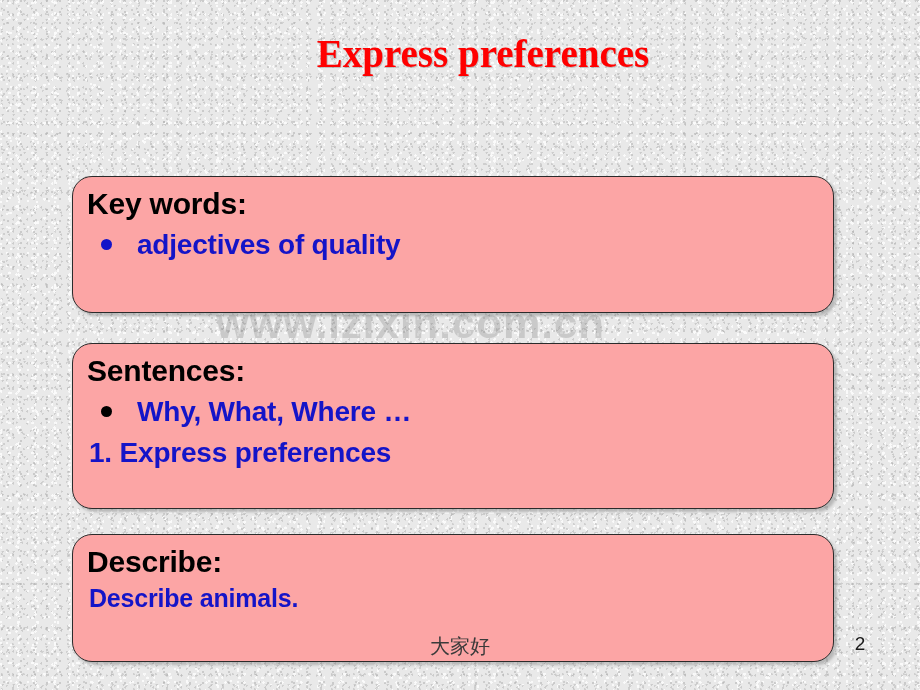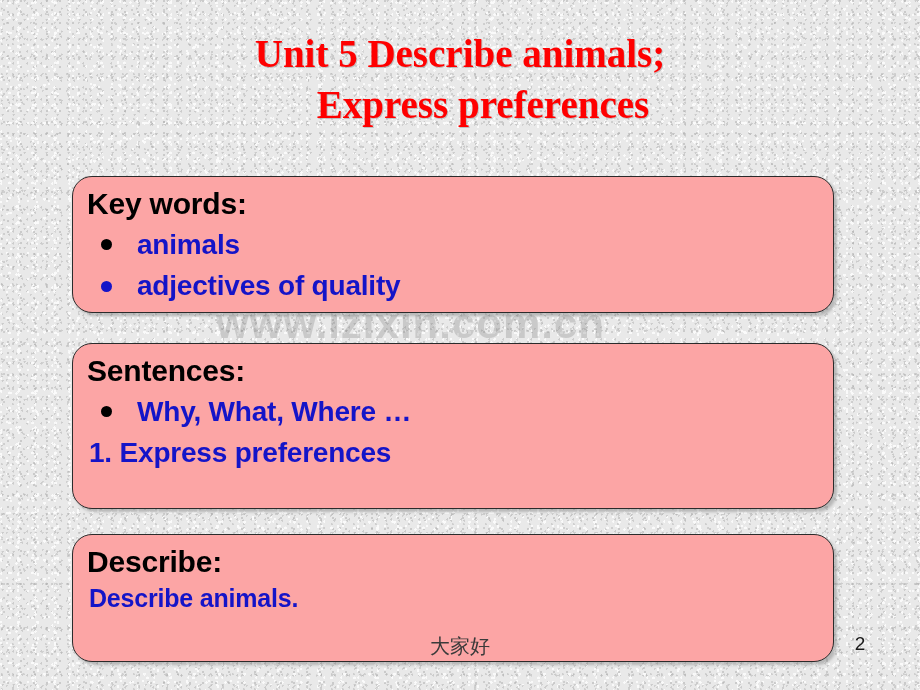--- a/index.html
+++ b/index.html
@@ -182,32 +182,27 @@
 </head>
 <body>
 
 <div id="slide">
 
   <div id="texture"></div>
 
   <div id="watermark">www.izixin.com.cn</div>
 
   <div id="title">
-    <span class="line1">Unit 5  Describe animals;</span>
     <span class="line2">Express preferences</span>
   </div>
 
   <div class="panel" id="panel-key">
     <div class="panel-inner">
       <div class="heading">Key words:</div>
       <ul class="bullets">
-        <li>
-          <span class="dot"></span>
-          <span>animals</span>
-        </li>
         <li>
           <span class="dot blue"></span>
           <span>adjectives of quality</span>
         </li>
       </ul>
     </div>
   </div>
 
   <div class="panel" id="panel-sentence">
     <div class="panel-inner">

